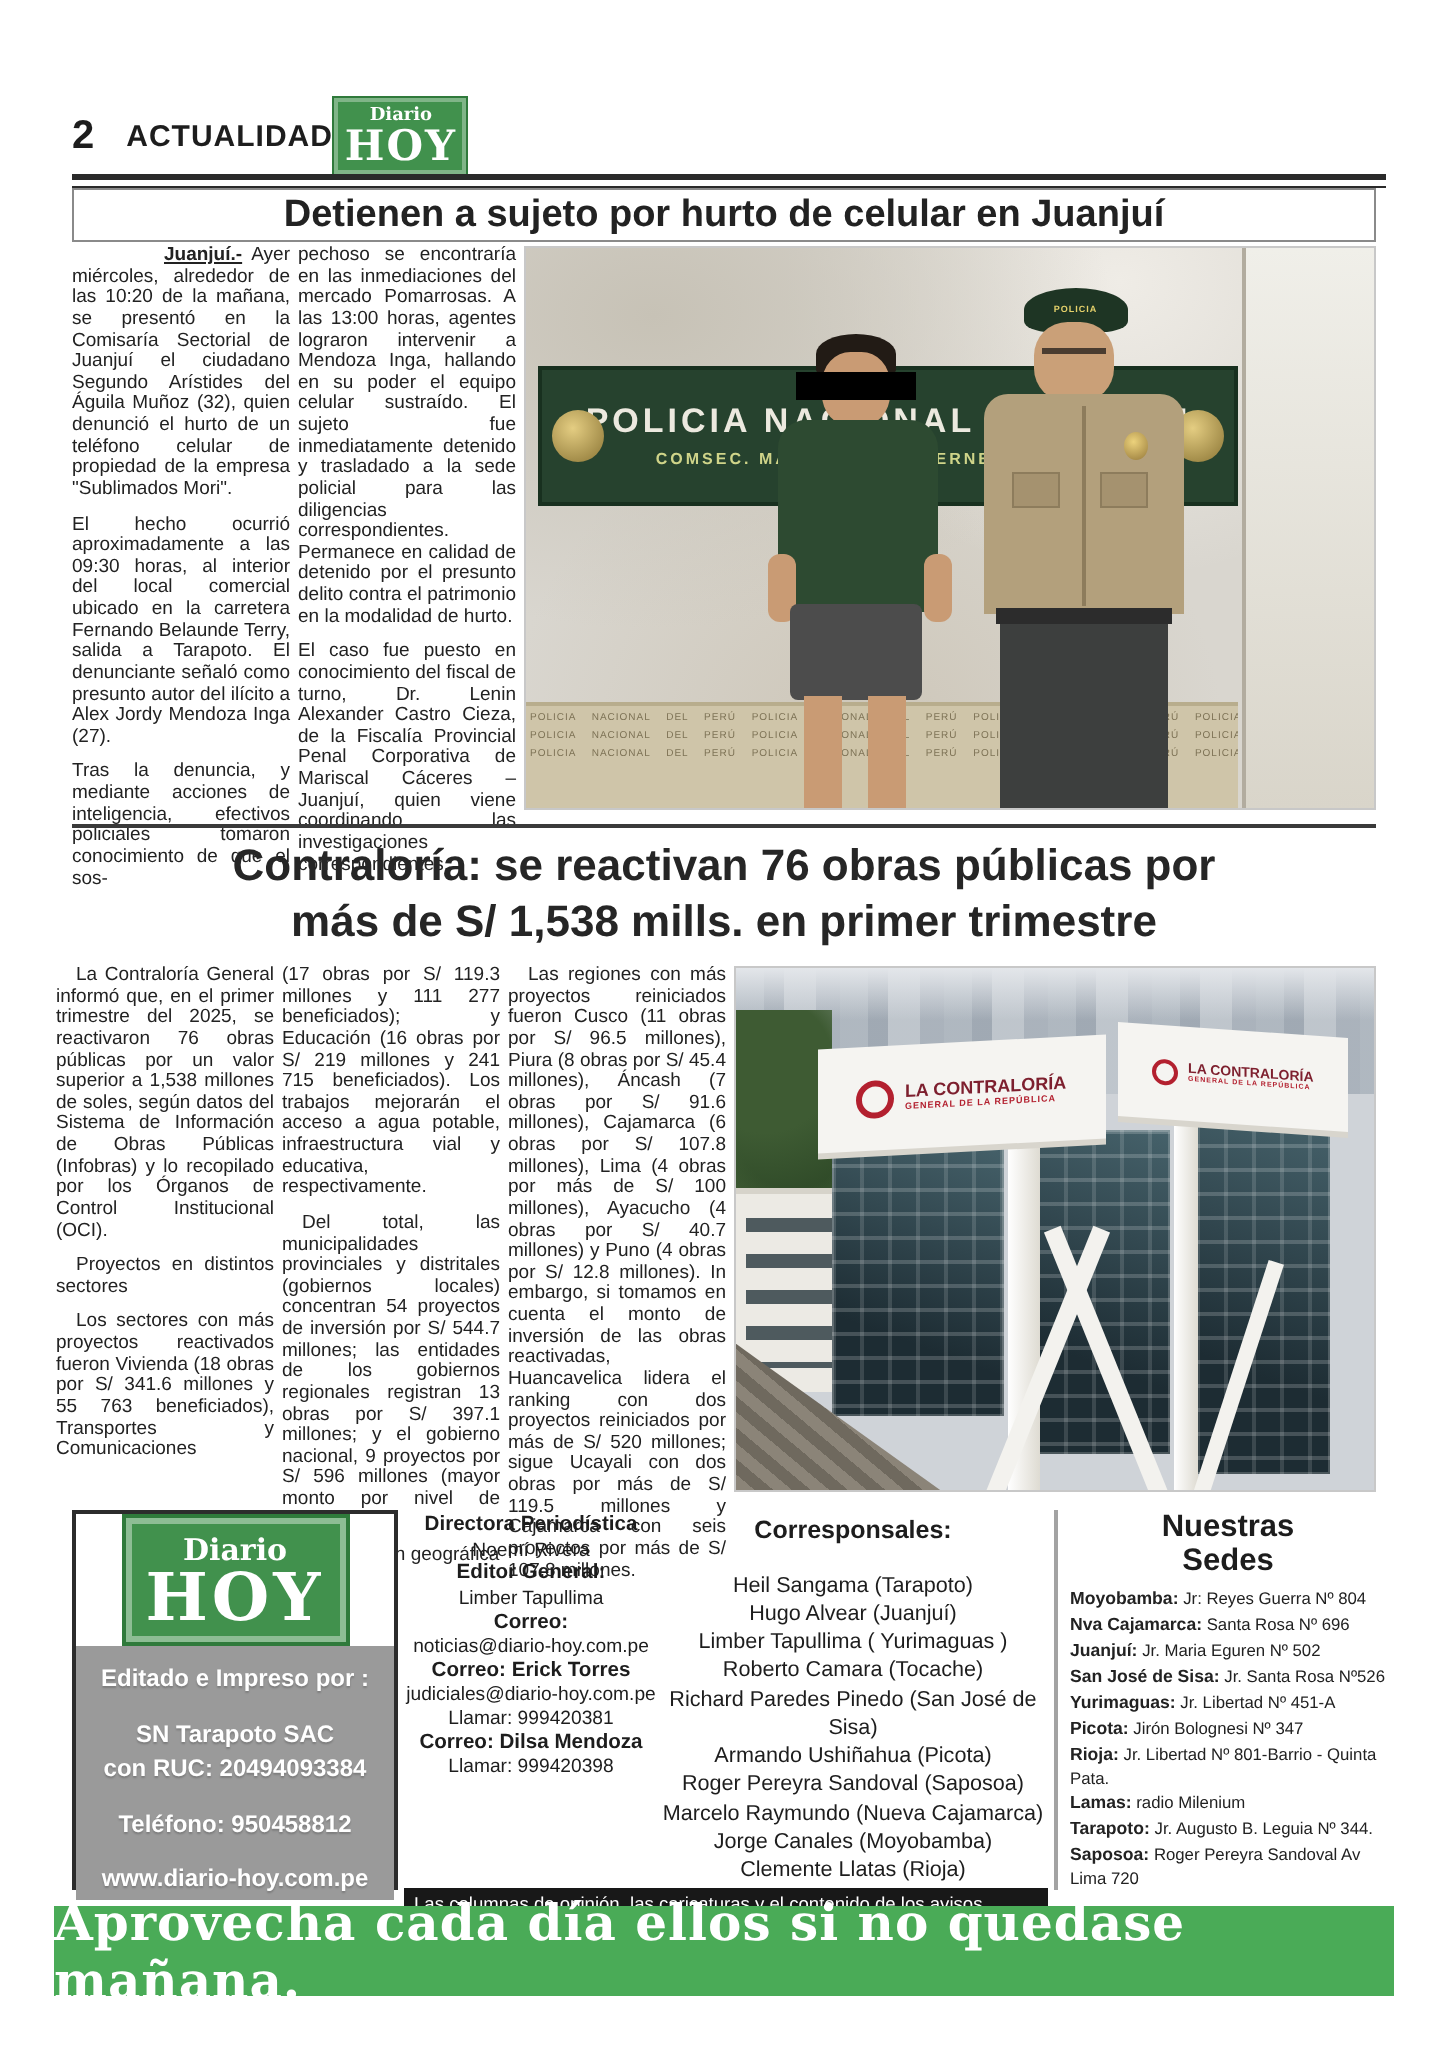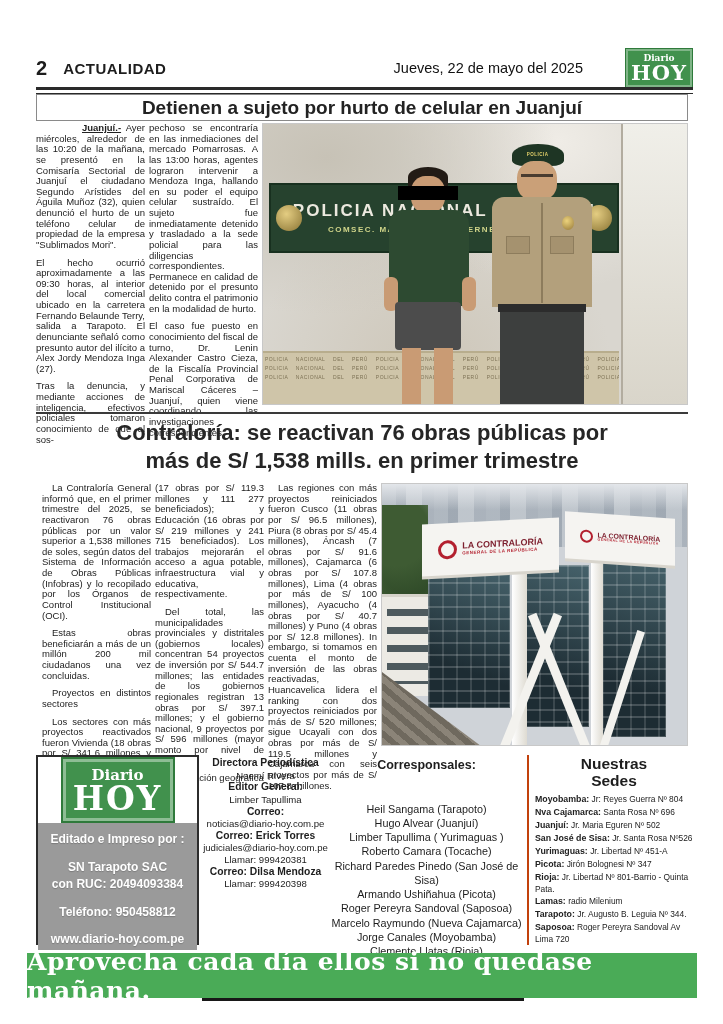--- a/index.html
+++ b/index.html
@@ -64,21 +64,21 @@
   .pB .pocketL{position:absolute;left:18px;top:92px;width:22px;height:16px;background:#a5926f;border:1px solid #8d7c5c;}
   .pB .pocketR{position:absolute;left:62px;top:92px;width:22px;height:16px;background:#a5926f;border:1px solid #8d7c5c;}
   .pB .badge{position:absolute;left:74px;top:72px;width:12px;height:14px;border-radius:50%;
     background:radial-gradient(circle at 40% 35%,#ecd27c,#96793a);}
   .pB .belt{position:absolute;left:10px;top:160px;width:88px;height:8px;background:#2c2c2c;}
   .pB .pants{position:absolute;left:12px;top:168px;width:84px;height:95px;background:#3d3f3e;}
   
   .rule-thin{position:absolute;left:36px;right:35px;top:412px;border-top:2px solid #3a3a3a;}
   .h2box{position:absolute;left:36px;right:35px;top:419px;text-align:center;font-weight:bold;font-size:22px;
     line-height:1.27;color:#262626;}
-  .a2body{position:absolute;left:42px;right:35px;top:483px;height:263px;display:flex;gap:4px;}
+  .a2body{position:absolute;left:28px;right:35px;top:483px;height:263px;display:flex;gap:4px;}
   .subhead{text-indent:10px;}
   .subhead2{text-indent:20px;}
   
   .photo2{position:relative;flex:1;border:1px solid #c8c8c8;overflow:hidden;background:#cfd3d8;}
   .p2-sky{position:absolute;left:0;top:0;width:100%;height:24%;
     background:repeating-linear-gradient(90deg,#aab3bc 0 14px,#98a2ad 14px 24px,#bcc3ca 24px 40px,#a4adb7 40px 52px);
     opacity:.85;}
   .p2-haze{position:absolute;left:0;top:0;width:100%;height:10%;background:linear-gradient(180deg,#e3e6ea,#e3e6ea00);}
   .p2-trees{position:absolute;left:0;top:8%;width:15%;height:52%;
     background:radial-gradient(circle at 30% 20%,#3e5b33 0 30%,#3e5b3300 60%),
@@ -125,40 +125,39 @@
   .pubgray{flex:1;background:#9a9a9a;color:#fff;font-weight:bold;text-align:center;font-size:12px;line-height:1.3;
     padding-top:9px;text-shadow:0 1px 1px #00000033;}
   .pubgray div{margin-bottom:2px;}
   .gap8{height:8px;}
   .midwrap{flex:0 0 322px;display:flex;flex-direction:column;}
   .midcols{flex:1;display:flex;}
   .staff{flex:0 0 127px;text-align:center;font-size:9.6px;line-height:1.22;padding-top:2px;}
   .staff .staff-label{font-weight:bold;font-size:10.3px;margin-top:6px;}
   .staff .staff-label:first-child{margin-top:0;}
   .corr{flex:1;text-align:center;font-size:10.8px;line-height:1.32;padding-top:2px;}
-  .corr-title{font-weight:bold;font-size:12.5px;margin-bottom:28px;}
+  .corr-title{font-weight:bold;font-size:12.5px;margin-bottom:12px;}
   .disclaimer{background:#181818;color:#fff;font-size:9.3px;line-height:1.25;padding:3px 5px;margin-top:2px;}
-  .sedes{flex:1;border-left:2px solid #c2410c;padding:0 2px 0 6px;overflow:hidden;}
+  .sedes{flex:1;border-left:2px solid #a3a3a3;padding:0 2px 0 6px;overflow:hidden;}
   .sedes-title{text-align:center;font-weight:bold;font-size:15.5px;line-height:1.1;margin-bottom:4px;}
   .sede-line{font-size:8.4px;line-height:1.42;color:#222;}
   .sede-line b{font-size:8.8px;}
   
   .banner{position:absolute;left:27px;right:26px;top:953px;height:45px;background:#4aab57;
     display:flex;align-items:center;justify-content:center;color:#fff;
     font-family:"DejaVu Serif","Liberation Serif",serif;font-weight:bold;font-size:25px;letter-spacing:.5px;}
 </style>
 </head>
 <body>
 
 <div class="page">
 
   <div class="header">
     <div class="pageno">2</div>
     <div class="section">ACTUALIDAD</div>
-    <div class="date">Jueves, 22 de mayo del 2025</div>
     <div class="logo-sm">
       <div class="t1">Diario</div>
       <div class="t2">HOY</div>
     </div>
   </div>
   <div class="rule-double"></div>
 
   <div class="h1box">Detienen a sujeto por hurto de celular en Juanjuí</div>
   <div class="a1body">
     <div class="col">
@@ -210,21 +209,20 @@
   </div>
 
   <div class="rule-thin"></div>
   <div class="h2box">
     <div>Contraloría: se reactivan 76 obras públicas por</div>
     <div>más de S/ 1,538 mills. en primer trimestre</div>
   </div>
   <div class="a2body">
     <div class="col">
       <p class="indent">La Contraloría General informó que, en el primer trimestre del 2025, se reactivaron 76 obras públicas por un valor superior a 1,538 millones de soles, según datos del Sistema de Información de Obras Públicas (Infobras) y lo recopilado por los Órganos de Control Institucional (OCI).</p>
-      <p class="indent">Estas obras beneficiarán a más de un millón 200 mil ciudadanos una vez concluidas.</p>
       <p class="subhead">Proyectos en distintos sectores</p>
       <p class="indent">Los sectores con más proyectos reactivados fueron Vivienda (18 obras por S/ 341.6 millones y 55 763 beneficiados), Transportes y Comunicaciones</p>
     </div>
     <div class="col">
       <p>(17 obras por S/ 119.3 millones y 111 277 beneficiados); y Educación (16 obras por S/ 219 millones y 241 715 beneficiados). Los trabajos mejorarán el acceso a agua potable, infraestructura vial y educativa, respectivamente.</p>
       <p class="indent">Del total, las municipalidades provinciales y distritales (gobiernos locales) concentran 54 proyectos de inversión por S/ 544.7 millones; las entidades de los gobiernos regionales registran 13 obras por S/ 397.1 millones; y el gobierno nacional, 9 proyectos por S/ 596 millones (mayor monto por nivel de gobierno).</p>
       <p class="subhead2">Ubicación geográfica</p>
     </div>
     <div class="col">
       <p class="indent">Las regiones con más proyectos reiniciados fueron Cusco (11 obras por S/ 96.5 millones), Piura (8 obras por S/ 45.4 millones), Áncash (7 obras por S/ 91.6 millones), Cajamarca (6 obras por S/ 107.8 millones), Lima (4 obras por más de S/ 100 millones), Ayacucho (4 obras por S/ 40.7 millones) y Puno (4 obras por S/ 12.8 millones). In embargo, si tomamos en cuenta el monto de inversión de las obras reactivadas, Huancavelica lidera el ranking con dos proyectos reiniciados por más de S/ 520 millones; sigue Ucayali con dos obras por más de S/ 119.5 millones y Cajamarca con seis proyectos por más de S/ 107.8 millones.</p>

